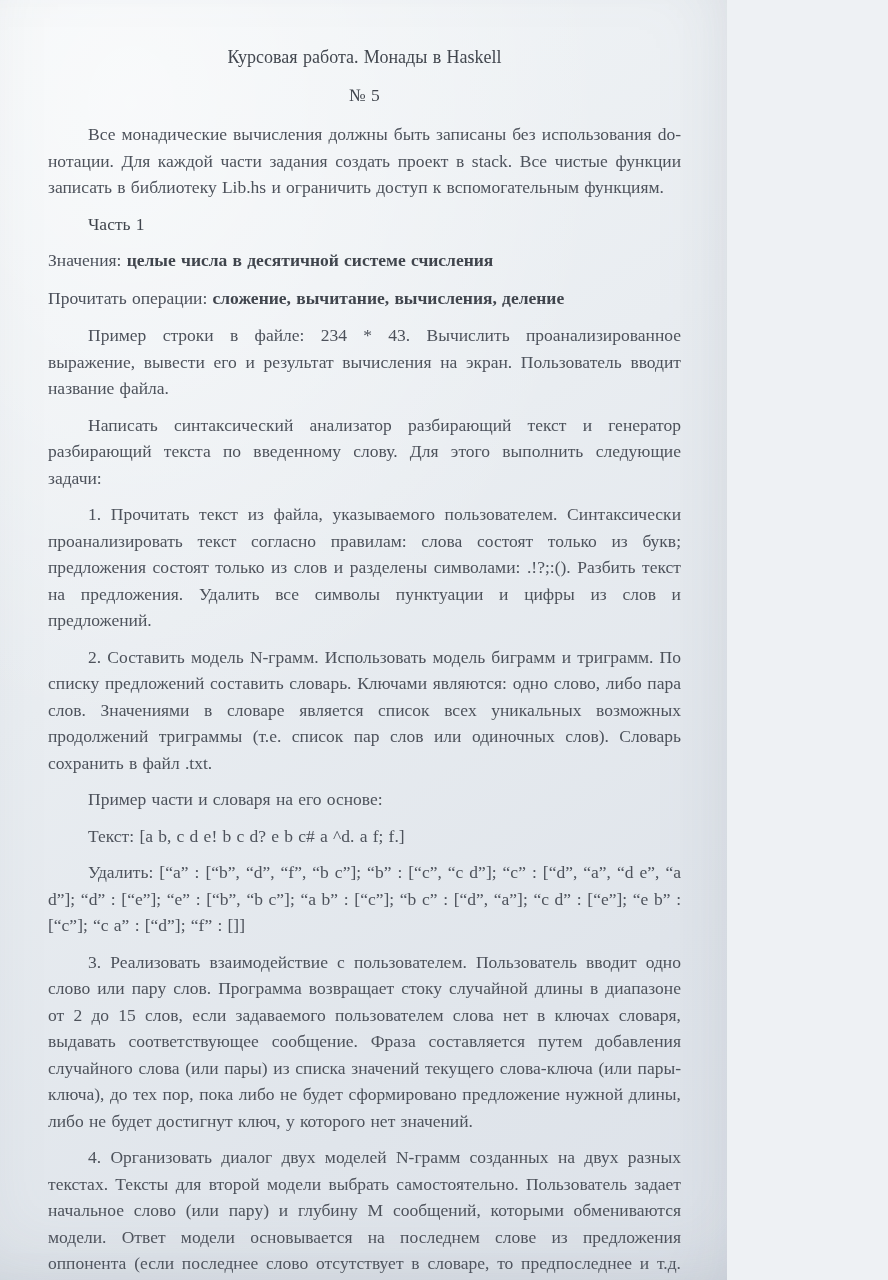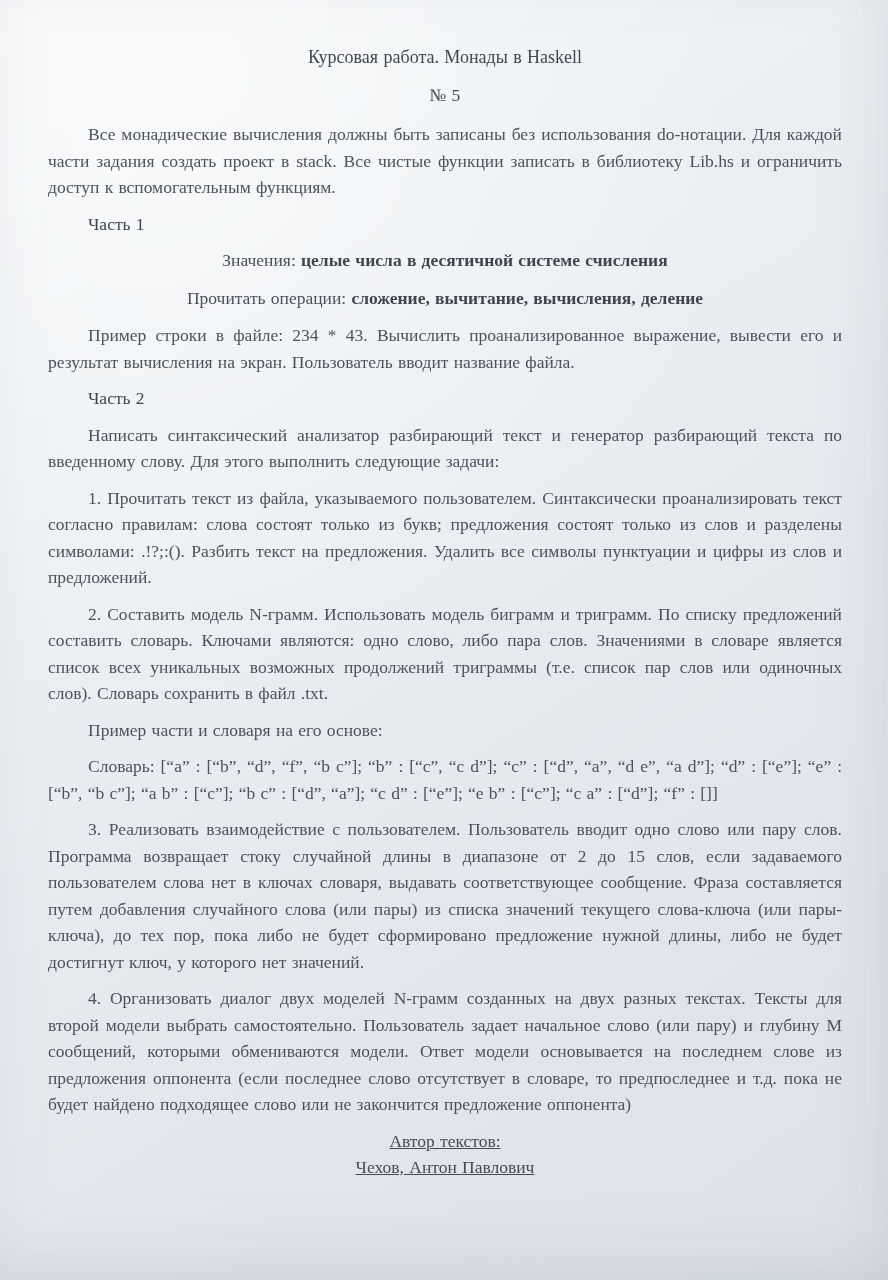--- a/index.html
+++ b/index.html
@@ -5,21 +5,21 @@
   * { margin: 0; padding: 0; box-sizing: border-box; }
 
   html, body {
     width: 888px;
     background: #eef1f4;
     font-family: "Liberation Serif", "DejaVu Serif", serif;
   }
 
   .page {
     position: relative;
-    width: 888px;
+    width: 727px;
     height: 1280px;
     padding: 44px 46px 0 48px;
     background:
       radial-gradient(ellipse 120% 90% at 18% 8%, rgba(255,255,255,0.55) 0%, rgba(255,255,255,0) 55%),
       linear-gradient(148deg, #f2f5f7 0%, #e9edf1 42%, #e0e5eb 78%, #dde2e9 100%);
     color: #4b505a;
     font-size: 17.5px;
     line-height: 26.5px;
     word-spacing: 0.05em;
     overflow: hidden;
@@ -51,21 +51,21 @@
     color: #4d525b;
   }
 
   .heading {
     font-weight: 400;
     color: #3f444c;
     padding-left: 40px;
     margin-bottom: 10px;
   }
 
-  .center-line { text-align: center; margin-bottom: 11px; }
+  .center-line { margin-bottom: 11px; }
   .center-line .strong { font-weight: 600; color: #40454d; }
 
   .footer-block { margin-top: 6px; }
   .footer-line { text-align: center; margin-bottom: 0; color: #464b54; text-decoration: underline; }
 </style>
 </head>
 <body>
 
 <div class="page">
 
@@ -77,32 +77,32 @@
 
   <div class="heading">Часть 1</div>
 
 
   <div class="center-line"><span>Значения: </span><span class="strong">целые числа в десятичной системе счисления</span></div>
 
   <div class="center-line"><span>Прочитать операции: </span><span class="strong">сложение, вычитание, вычисления, деление</span></div>
 
   <p class="body">Пример строки в файле: 234 * 43. Вычислить проанализированное выражение, вывести его и результат вычисления на экран. Пользователь вводит название файла.</p>
 
-  <div class="heading">Часть 2</div>
 
   <p class="body">Написать синтаксический анализатор разбирающий текст и генератор разбирающий текста по введенному слову. Для этого выполнить следующие задачи:</p>
 
   <p class="body">1. Прочитать текст из файла, указываемого пользователем. Синтаксически проанализировать текст согласно правилам: слова состоят только из букв; предложения состоят только из слов и разделены символами: .!?;:(). Разбить текст на предложения. Удалить все символы пунктуации и цифры из слов и предложений.</p>
 
   <p class="body">2. Составить модель N-грамм. Использовать модель биграмм и триграмм. По списку предложений составить словарь. Ключами являются: одно слово, либо пара слов. Значениями в словаре является список всех уникальных возможных продолжений триграммы (т.е. список пар слов или одиночных слов). Словарь сохранить в файл .txt.</p>
 
   <p class="body">Пример части и словаря на его основе:</p>
 
+  <p class="body">Текст: [a b, c d e! b c d? e b c# a ^d. a f; f.]</p>
 
-  <p class="body">Словарь: [“a” : [“b”, “d”, “f”, “b c”]; “b” : [“c”, “c d”]; “c” : [“d”, “a”, “d e”, “a d”]; “d” : [“e”]; “e” : [“b”, “b c”]; “a b” : [“c”]; “b c” : [“d”, “a”]; “c d” : [“e”]; “e b” : [“c”]; “c a” : [“d”]; “f” : []]</p>
+  <p class="body">Удалить: [“a” : [“b”, “d”, “f”, “b c”]; “b” : [“c”, “c d”]; “c” : [“d”, “a”, “d e”, “a d”]; “d” : [“e”]; “e” : [“b”, “b c”]; “a b” : [“c”]; “b c” : [“d”, “a”]; “c d” : [“e”]; “e b” : [“c”]; “c a” : [“d”]; “f” : []]</p>
 
   <p class="body">3. Реализовать взаимодействие с пользователем. Пользователь вводит одно слово или пару слов. Программа возвращает стоку случайной длины в диапазоне от 2 до 15 слов, если задаваемого пользователем слова нет в ключах словаря, выдавать соответствующее сообщение. Фраза составляется путем добавления случайного слова (или пары) из списка значений текущего слова-ключа (или пары-ключа), до тех пор, пока либо не будет сформировано предложение нужной длины, либо не будет достигнут ключ, у которого нет значений.</p>
 
   <p class="body">4. Организовать диалог двух моделей N-грамм созданных на двух разных текстах. Тексты для второй модели выбрать самостоятельно. Пользователь задает начальное слово (или пару) и глубину М сообщений, которыми обмениваются модели. Ответ модели основывается на последнем слове из предложения оппонента (если последнее слово отсутствует в словаре, то предпоследнее и т.д. пока не будет найдено подходящее слово или не закончится предложение оппонента)</p>
 
   <div class="footer-block">
     <div class="footer-line">Автор текстов:</div>
     <div class="footer-line">Чехов, Антон Павлович</div>
   </div>
 

